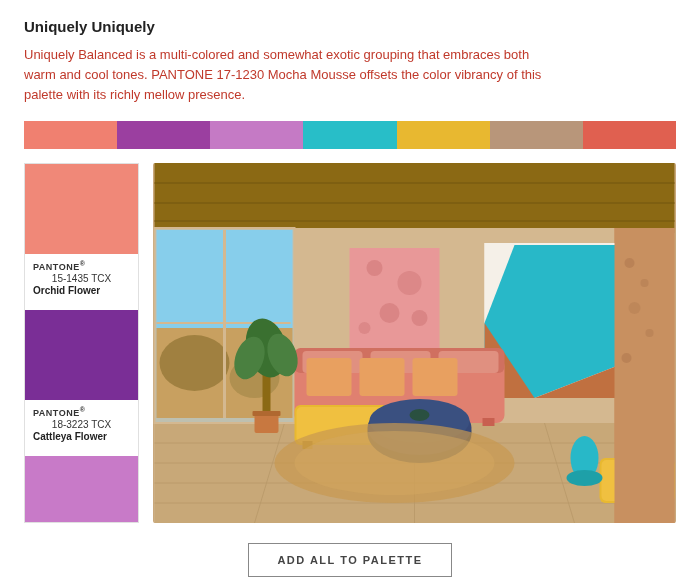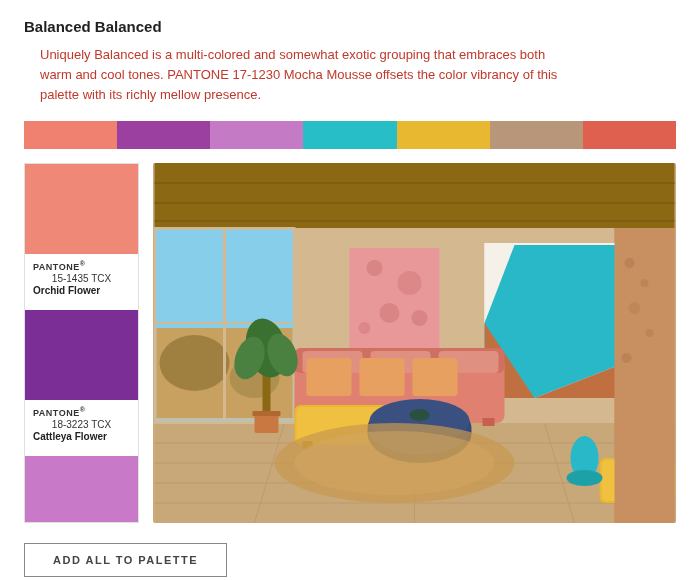--- a/index.html
+++ b/index.html
@@ -21,21 +21,20 @@
       color: #222;
       margin-bottom: 10px;
     }
 
     .description {
       font-size: 13px;
       color: #c0392b;
       line-height: 1.55;
       margin-bottom: 16px;
       max-width: 540px;
-      margin-left: 16px;
     }
 
     
     .color-bar {
       display: flex;
       height: 28px;
       width: 100%;
       margin-bottom: 14px;
     }
 
@@ -129,41 +128,42 @@
 
     
     .room-svg {
       width: 100%;
       height: 100%;
     }
 
     
     .button-area {
       display: flex;
+      justify-content: center;
       margin-top: 20px;
     }
 
     .add-palette-button {
       border: 1.5px solid #888;
       background: #fff;
       padding: 10px 28px;
       font-size: 11px;
       letter-spacing: 1.5px;
       font-weight: 600;
       color: #444;
       cursor: pointer;
       text-transform: uppercase;
     }
   </style>
 </head>
 <body>
 
 <div class="main-container">
 
-  <div class="title">Balanced Balanced</div>
+  <div class="title">Uniquely Uniquely</div>
 
   <p class="description">Uniquely Balanced is a multi-colored and somewhat exotic grouping that embraces both warm and cool tones.  PANTONE 17-1230 Mocha Mousse offsets the color vibrancy of this palette with its richly mellow presence.</p>
 
   <div class="color-bar">
 
   <div class="color-bar-segment" style="background-color: rgb(240, 128, 112);"></div>
       <div class="color-bar-segment" style="background-color: rgb(155, 63, 160);"></div>
       <div class="color-bar-segment" style="background-color: rgb(197, 122, 197);"></div>
       <div class="color-bar-segment" style="background-color: rgb(40, 190, 200);"></div>
       <div class="color-bar-segment" style="background-color: rgb(232, 184, 48);"></div>

